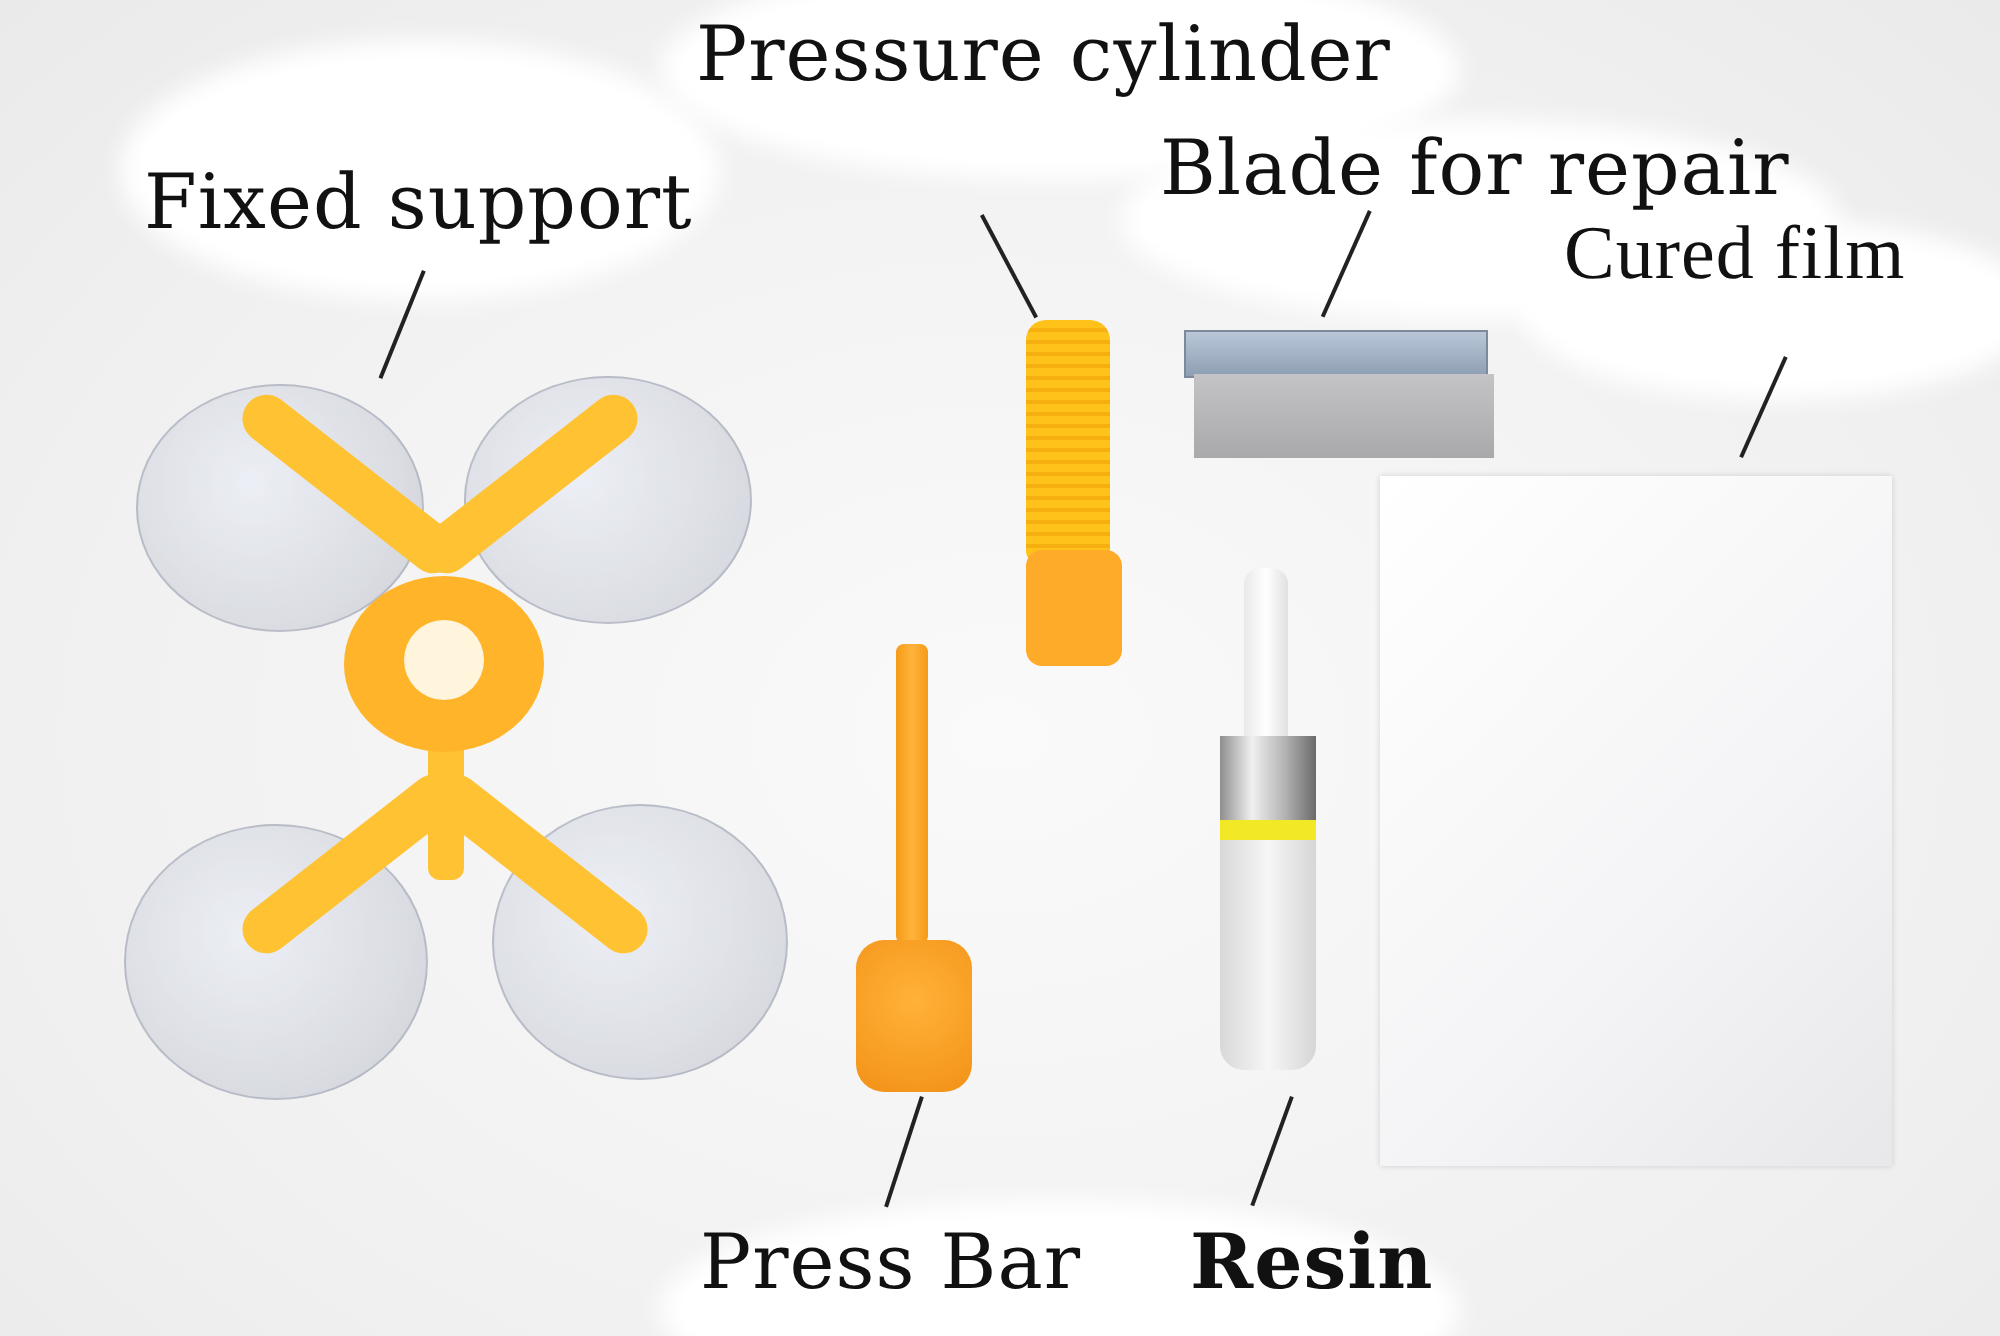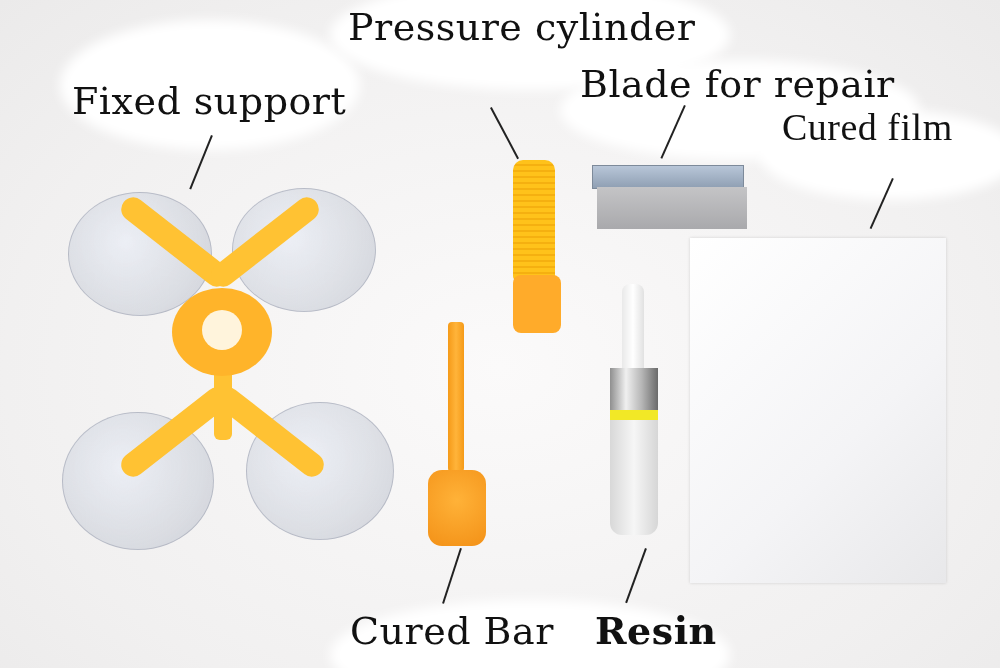--- a/index.html
+++ b/index.html
@@ -77,17 +77,17 @@
 
 <div class="label" style="left:348px;top:8px;">Pressure cylinder</div>
 <div class="leader" style="left:490px;top:108px;height:58px;transform:rotate(-28deg);"></div>
 
 <div class="label" style="left:580px;top:65px;">Blade for repair</div>
 <div class="leader" style="left:684px;top:105px;height:58px;transform:rotate(24deg);"></div>
 
 <div class="label" style="left:782px;top:108px;font-family:Liberation Serif, serif;">Cured film</div>
 <div class="leader" style="left:892px;top:178px;height:55px;transform:rotate(24deg);"></div>
 
-<div class="label" style="left:350px;top:612px;">Cured Bar</div>
+<div class="label" style="left:350px;top:612px;">Press Bar</div>
 <div class="leader" style="left:460px;top:548px;height:58px;transform:rotate(18deg);"></div>
 
 <div class="label" style="left:595px;top:612px;font-weight:bold;">Resin</div>
 <div class="leader" style="left:645px;top:548px;height:58px;transform:rotate(20deg);"></div>
 
 </body></html>

